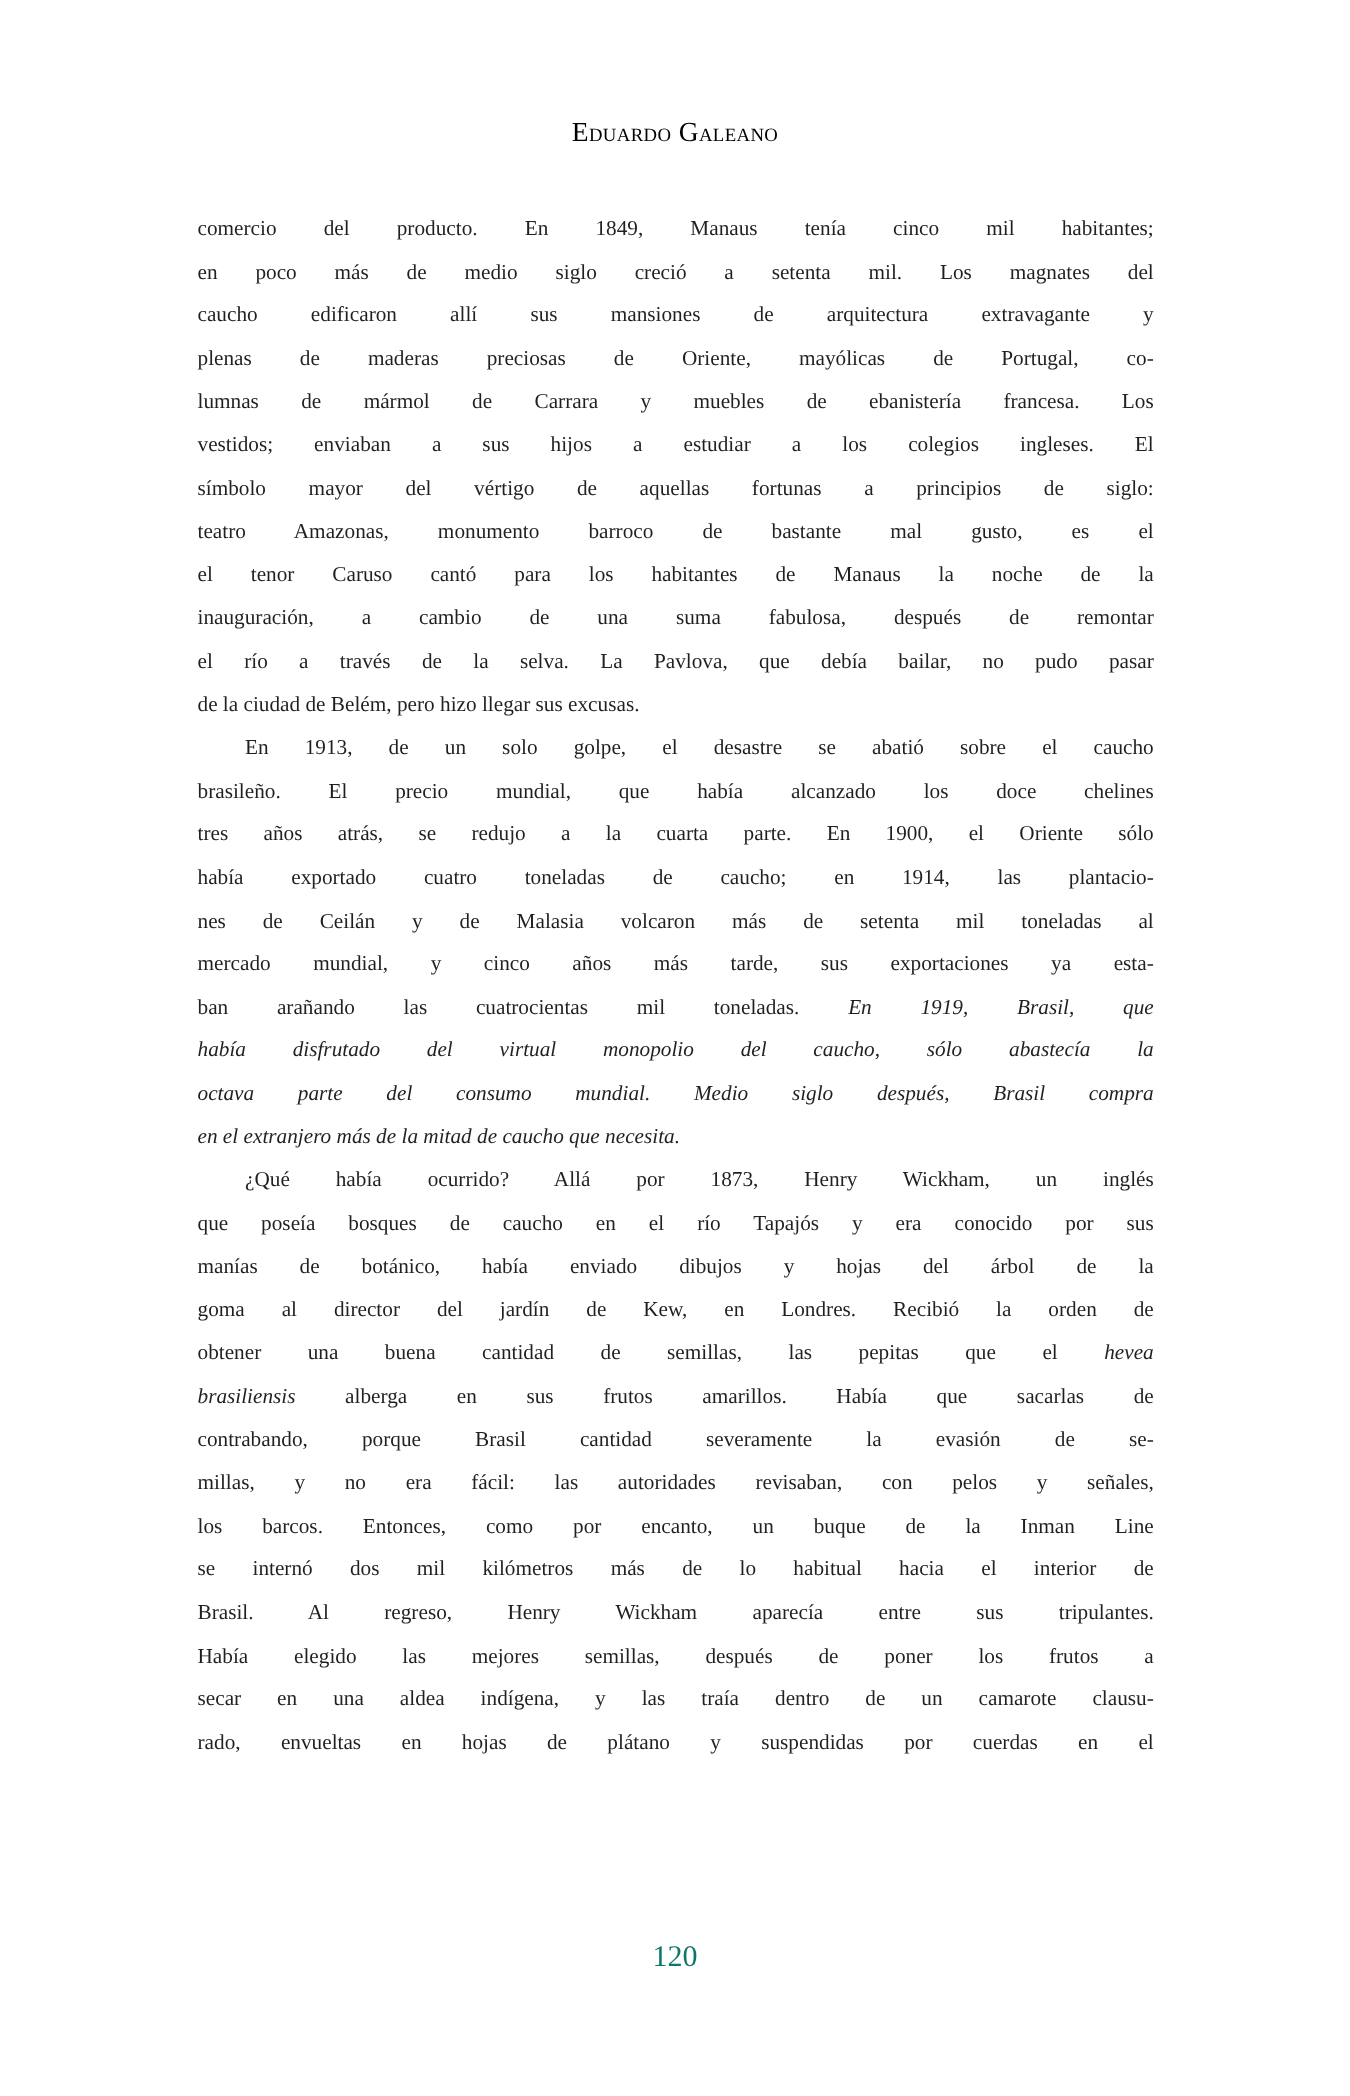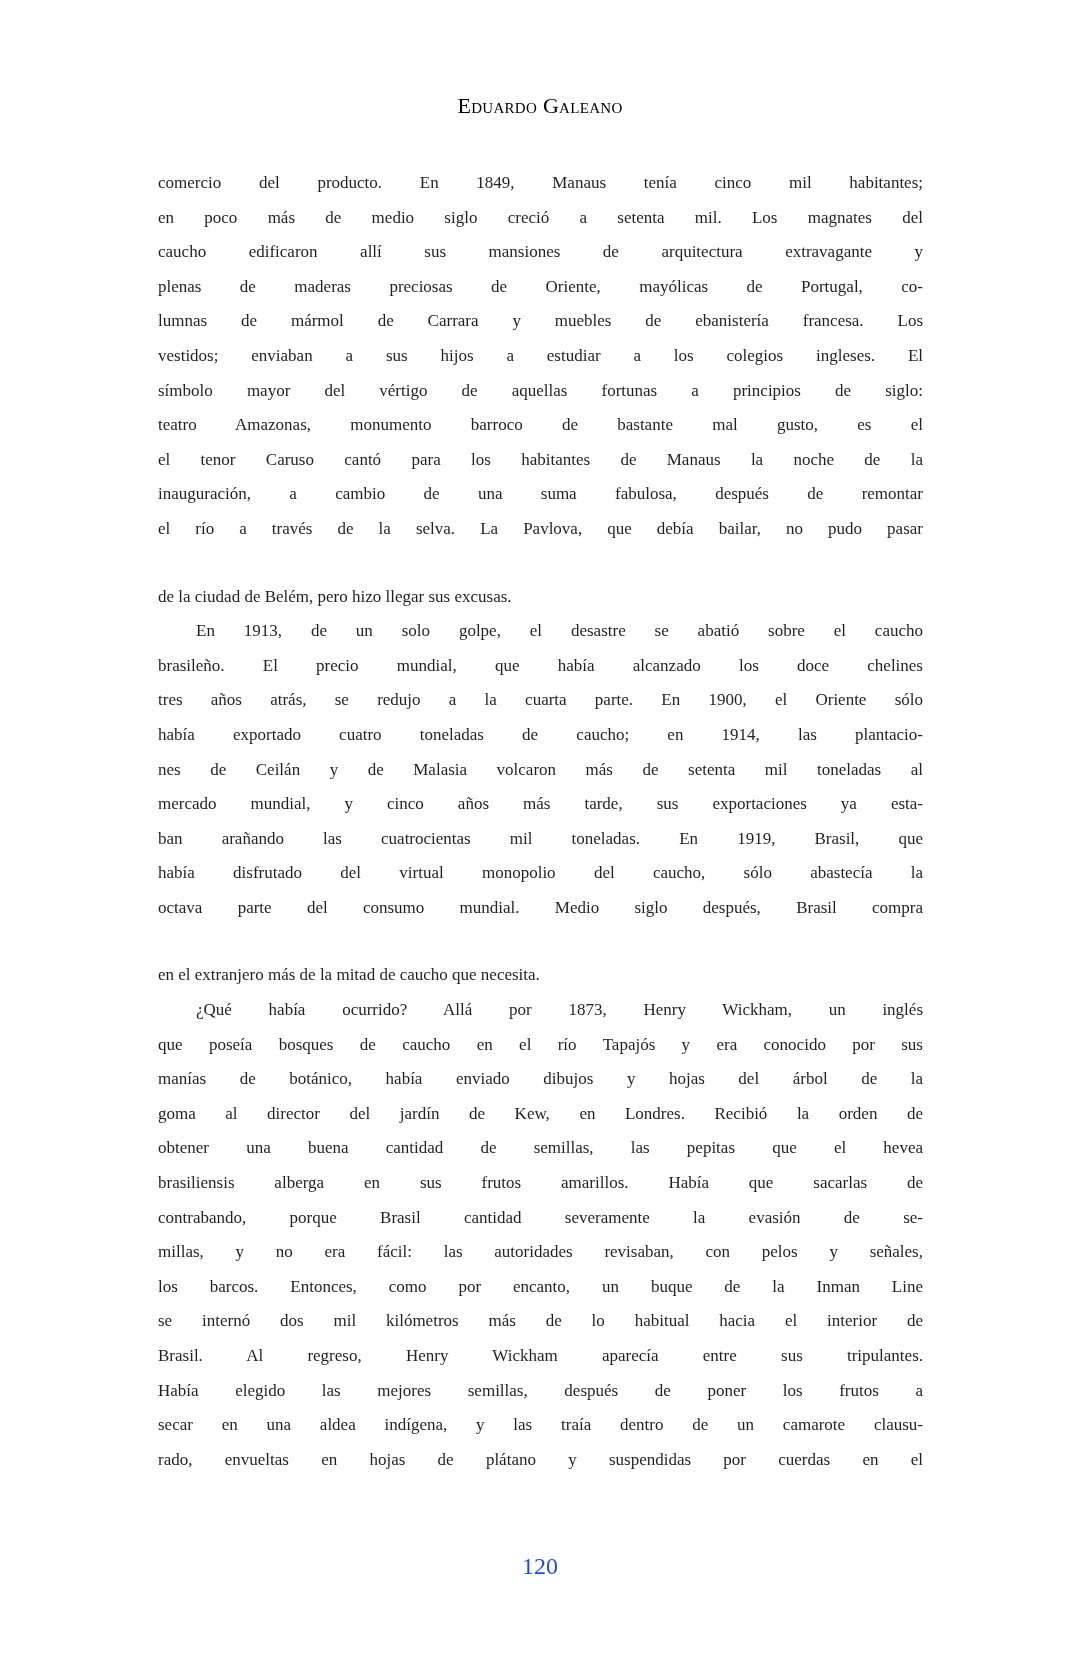--- a/index.html
+++ b/index.html
@@ -36,34 +36,33 @@
     }
     .line {
       display: block;
       white-space: nowrap;
       text-align: justify;
       text-align-last: justify;
       height: 34.6px;
     }
     .line.last {
       text-align-last: left;
-      margin-top: 33px;
     }
     .line.indent {
       padding-left: 38px;
     }
-    .it { }
+    .it { font-style: italic; }
     .page-number {
       position: absolute;
       top: 1553px;
       left: 0;
       width: 1080px;
       text-align: center;
       font-size: 24px;
-      color: #1d4ed8;
+      color: #0f766e;
     }
   </style>
 </head>
 <body>
 
 <div class="running-header">Eduardo Galeano</div>
 
 <div class="body-text">
 
   <span class="line">comercio del producto. En 1849, Manaus tenía cinco mil habitantes;</span>

